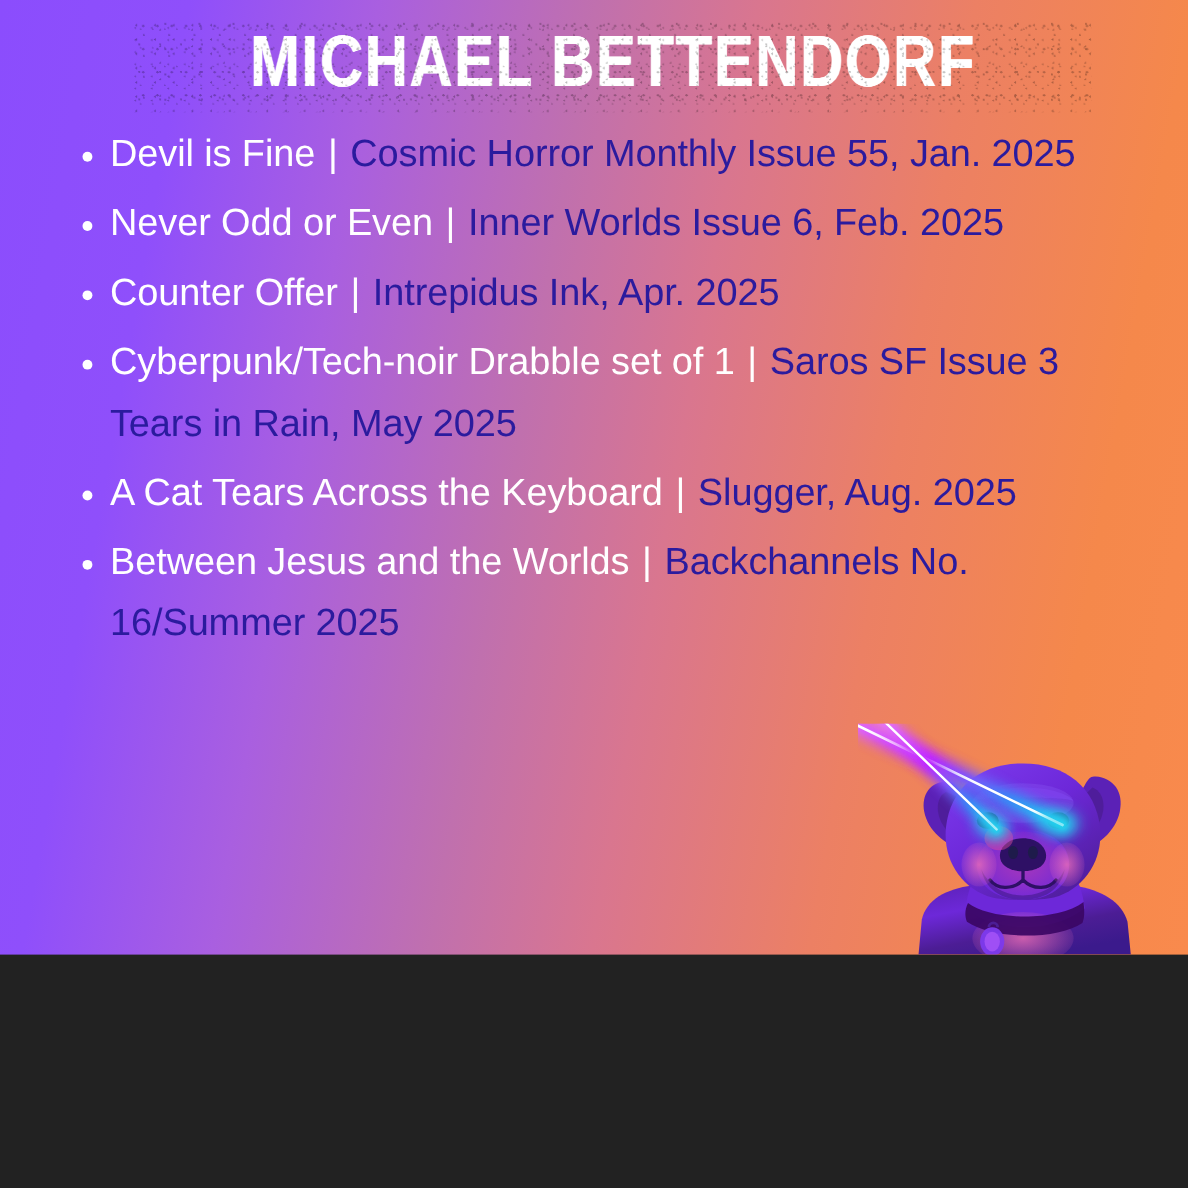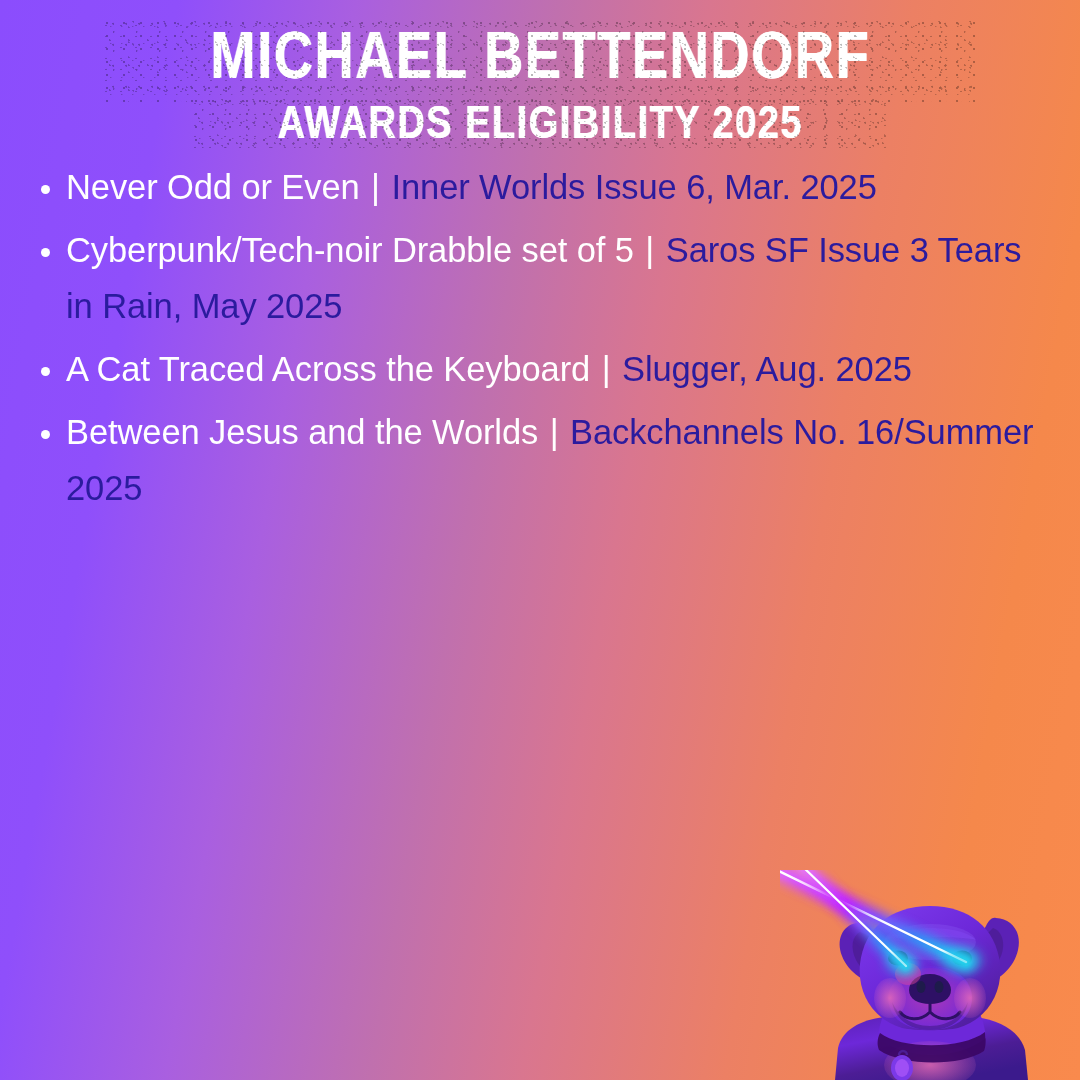--- a/index.html
+++ b/index.html
@@ -6,33 +6,34 @@
   html, body {
     margin: 0;
     padding: 0;
     background: #222;
   }
   * { box-sizing: border-box; }
 
   .poster {
     position: relative;
     width: 1080px;
-    height: 1080px;
+    height: 868px;
     overflow: hidden;
     background:
       linear-gradient(100deg,
         #8b4dfd 0%,
         #8f4ffb 14%,
         #a95fe0 28%,
         #c070ae 44%,
         #d9768f 56%,
         #ec8064 72%,
         #f5884b 88%,
         #f98a4d 100%);
     font-family: "Liberation Sans", sans-serif;
+    padding-left: 34px;
   }
 
   
   .title-block {
     position: relative;
     z-index: 5;
     padding-top: 22px;
     text-align: center;
   }
   .poster-title,
@@ -150,41 +151,48 @@
 </style>
 </head>
 <body>
 
 <div class="poster">
 
   <div class="title-block">
     <div class="grunge">
       <h1 class="poster-title">Michael Bettendorf</h1>
     </div>
-    <div class="grunge">
-      <h2 class="poster-subtitle">Awards Eligibility 2025</h2>
-    </div>
   </div>
 
   <div class="content">
 
     
     <ul class="entry-list">
       <li>
+        <span class="work-title">Devil is Fine</span>
+        <span class="sep">|</span>
+        <span class="venue">Cosmic Horror Monthly Issue 55, Jan. 2025</span>
+      </li>
+      <li>
         <span class="work-title">Never Odd or Even</span>
         <span class="sep">|</span>
-        <span class="venue">Inner Worlds Issue 6, Mar. 2025</span>
-      </li>
-      <li>
-        <span class="work-title">Cyberpunk/Tech-noir Drabble set of 5</span>
+        <span class="venue">Inner Worlds Issue 6, Feb. 2025</span>
+      </li>
+      <li>
+        <span class="work-title">Counter Offer</span>
+        <span class="sep">|</span>
+        <span class="venue">Intrepidus Ink, Apr. 2025</span>
+      </li>
+      <li>
+        <span class="work-title">Cyberpunk/Tech-noir Drabble set of 1</span>
         <span class="sep">|</span>
         <span class="venue">Saros SF Issue 3 Tears in Rain, May 2025</span>
       </li>
       <li>
-        <span class="work-title">A Cat Traced Across the Keyboard</span>
+        <span class="work-title">A Cat Tears Across the Keyboard</span>
         <span class="sep">|</span>
         <span class="venue">Slugger, Aug. 2025</span>
       </li>
     </ul>
 
     
     <ul class="entry-list">
       <li>
         <span class="work-title">Between Jesus and the Worlds</span>
         <span class="sep">|</span>

